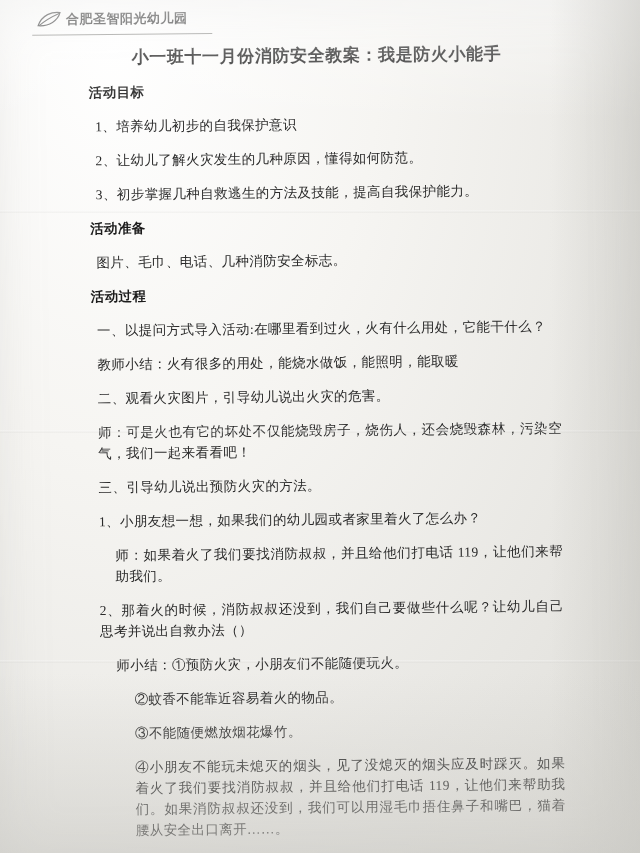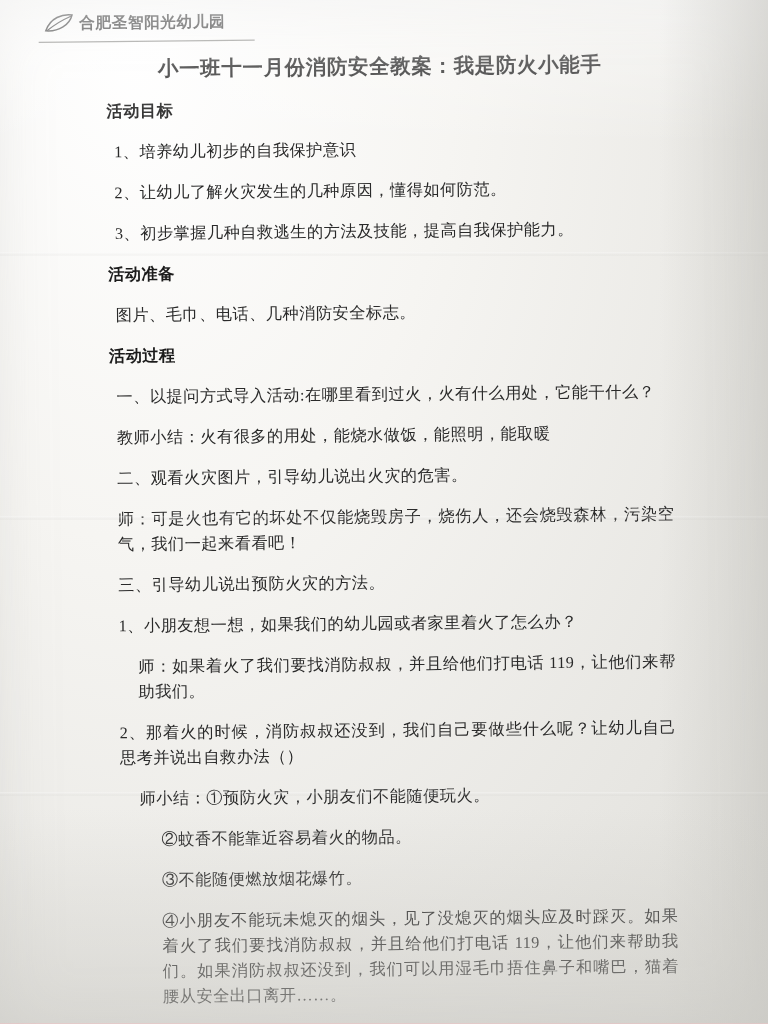--- a/index.html
+++ b/index.html
@@ -10,21 +10,21 @@
   body {
     width: 640px;
     height: 853px;
     overflow: hidden;
     font-family: "Liberation Serif", serif;
   }
   .page {
     position: relative;
     width: 640px;
     height: 853px;
-    background: #fca5a5;
+    background: #8b5cf6;
     overflow: hidden;
   }
   
   .sheet {
     position: absolute;
     left: -16px;
     top: -10px;
     width: 672px;
     height: 880px;
     background:

